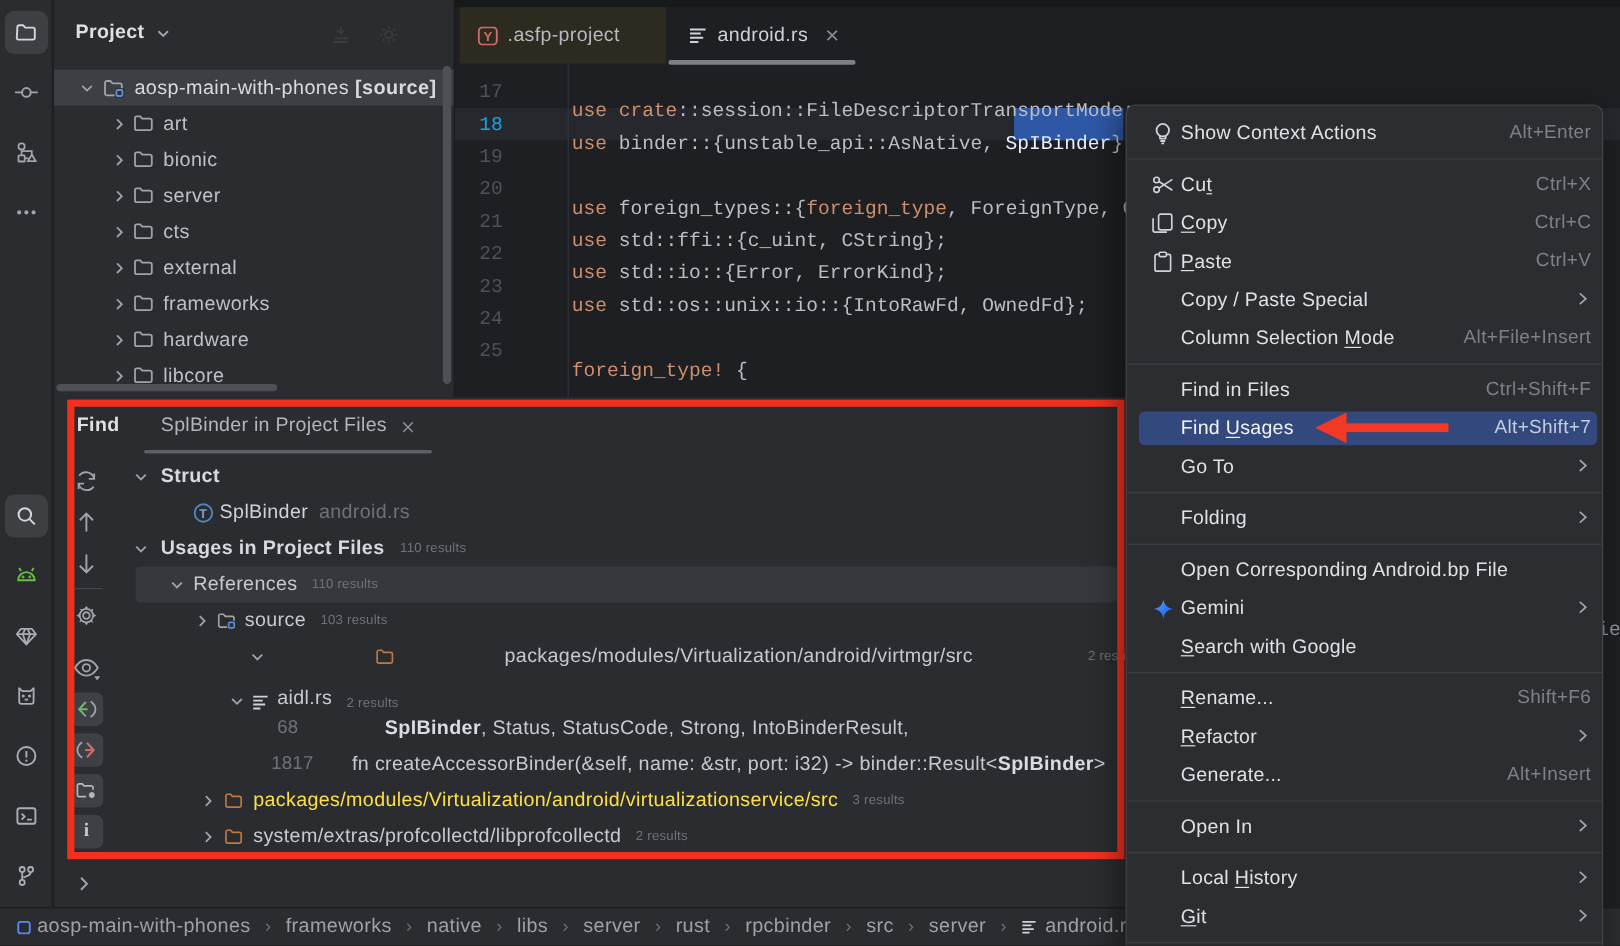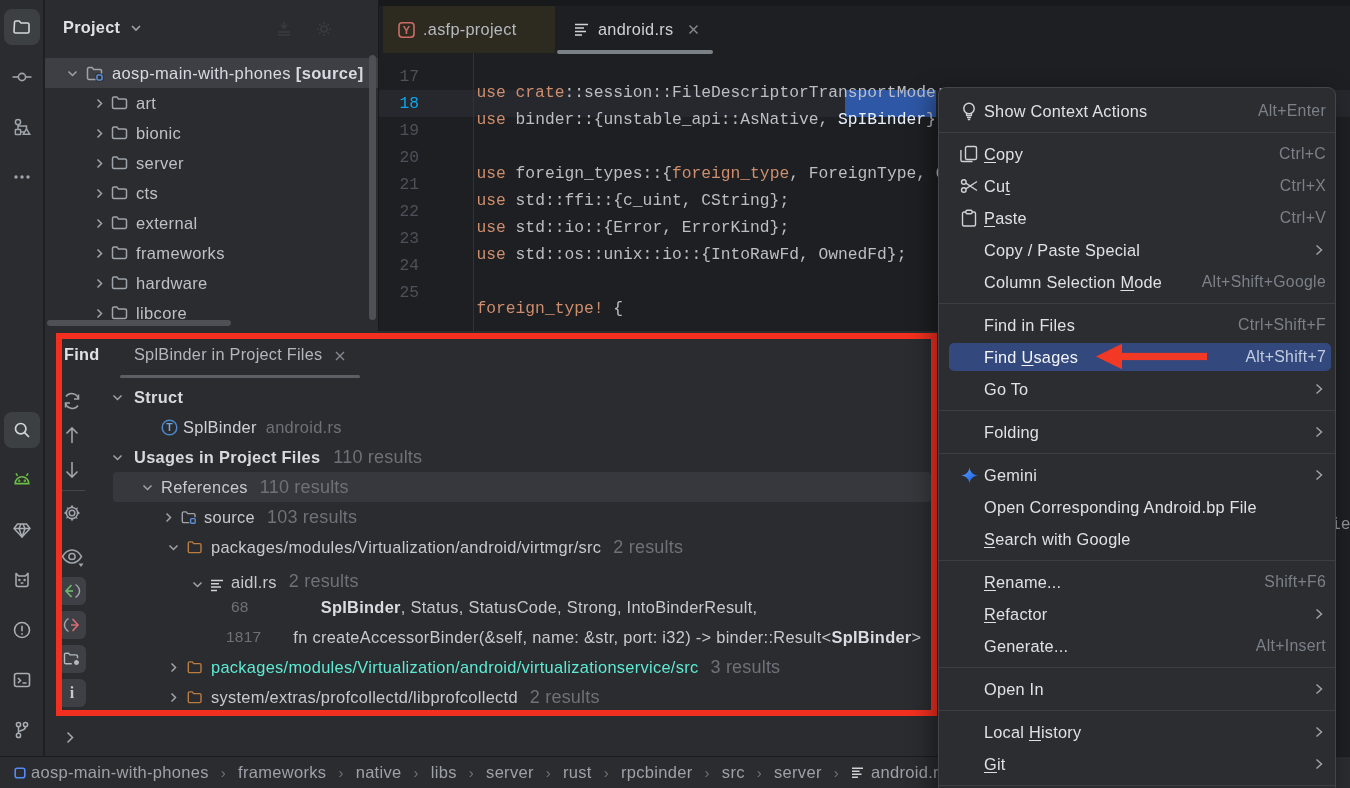--- a/index.html
+++ b/index.html
@@ -31,21 +31,21 @@
 .cline { position:absolute; left:97.5px; height:27px; line-height:27px; white-space:pre; color:#bcbec4;margin-top:16px; }
 .lnum { position:absolute; left:0; width:40px; height:27px; line-height:27px; text-align:right; color:#4d5159; }
 .kw { color:#cf8e6d; }
 .caretline { position:absolute; left:0; top:37px; width:971px; height:27px; background:#26282e; }
 .selbox { position:absolute; background:#2e57a5; }
 
 
 .findwin { position:absolute; left:45px; top:331px; width:905px; height:425px; background:#2a2c2f; overflow:hidden; }
 .fhead { position:absolute; left:0; top:0; width:100%; height:48px; }
 .frow { position:absolute; height:30px; display:flex; align-items:center; white-space:nowrap; font-size:16.4px; color:#bdc0c6; letter-spacing:0.3px; }
-.fdim { color:#6e7278; font-size:18px; letter-spacing:0.2px; }
+.fdim { color:#6e7278; font-size:11px; letter-spacing:0.2px; }
 .ftool { position:absolute; left:0; top:0; width:55px; height:425px; }
 .fbtn { position:absolute; left:13px; width:28px; height:28px; border-radius:6px; background:#3e4045; display:flex; align-items:center; justify-content:center; }
 
 
 .redrect { position:absolute; left:56px; top:333px; width:881px; height:383px; border:6px solid #f3301f; z-index:40; }
 
 
 .bbar { position:absolute; left:0; top:756px; width:1350px; height:32px; background:#2a2c2f; border-top:1px solid #1b1c1e; display:flex; align-items:center; font-size:16.5px; color:#9da1a8; letter-spacing:0.3px; white-space:nowrap; }
 .bsep { color:#6f737a; margin:0 12px; font-size:15px; }
 
@@ -453,21 +453,21 @@
         <svg width="17" height="15" viewBox="0 0 17 15" fill="none">
           <path d="M1.3 3.2 a1.3 1.3 0 0 1 1.3-1.3 h2.6 l1.5 1.7 h6 a1.3 1.3 0 0 1 1.3 1.3 v6.4 a1.3 1.3 0 0 1-1.3 1.3 h-10.1 a1.3 1.3 0 0 1-1.3-1.3 z" stroke="#9fa4ab" stroke-width="1.4"></path>
           <rect x="8.3" y="7.3" width="7.2" height="7.2" rx="1.2" fill="#2a2c2f"></rect>
           <rect x="9.6" y="8.6" width="4.6" height="4.6" rx="0.9" fill="none" stroke="#5c8dd6" stroke-width="1.4"></rect>
         </svg>
         <span style="width:6px;"></span>
         <span style="color:#c6c9cf;">source</span>
         <span style="width:12px;"></span>
         <span class="fdim">103 results</span>
       </div>
-    <div class="frow" style="top:201px; left:0; width:905px;">
+    <div class="frow" style="top:201px; left:0; width:905px;justify-content:space-between;">
         <span style="width:120px;"></span>
         <span class="chev">
           <svg width="11" height="7" viewBox="0 0 11 7" fill="none" stroke="#9fa4ab" stroke-width="1.5">
             <path d="M1.5 1.5 L5.5 5.5 L9.5 1.5"></path>
           </svg>
         </span>
         <span style="width:6px;"></span>
         <svg width="17" height="15" viewBox="0 0 17 15" fill="none" stroke="#bb7c42" stroke-width="1.4">
           <path d="M1.3 3.2 a1.3 1.3 0 0 1 1.3-1.3 h2.6 l1.5 1.7 h6 a1.3 1.3 0 0 1 1.3 1.3 v6.4 a1.3 1.3 0 0 1-1.3 1.3 h-10.1 a1.3 1.3 0 0 1-1.3-1.3 z"></path>
         </svg>
@@ -509,21 +509,21 @@
         <span class="chev">
           <svg width="7" height="11" viewBox="0 0 7 11" fill="none" stroke="#9fa4ab" stroke-width="1.5">
             <path d="M1.5 1.5 L5.5 5.5 L1.5 9.5"></path>
           </svg>
         </span>
         <span style="width:6px;"></span>
         <svg width="17" height="15" viewBox="0 0 17 15" fill="none" stroke="#bb7c42" stroke-width="1.4">
           <path d="M1.3 3.2 a1.3 1.3 0 0 1 1.3-1.3 h2.6 l1.5 1.7 h6 a1.3 1.3 0 0 1 1.3 1.3 v6.4 a1.3 1.3 0 0 1-1.3 1.3 h-10.1 a1.3 1.3 0 0 1-1.3-1.3 z"></path>
         </svg>
         <span style="width:7px;"></span>
-        <span style="color:#5eead4;">packages/modules/Virtualization/android/virtualizationservice/src</span>
+        <span style="color:#fde047;">packages/modules/Virtualization/android/virtualizationservice/src</span>
         <span style="width:12px;"></span>
         <span class="fdim">3 results</span>
       </div>
     <div class="frow" style="top:351px; left:0; width:905px;">
         <span style="width:120px;"></span>
         <span class="chev">
           <svg width="7" height="11" viewBox="0 0 7 11" fill="none" stroke="#9fa4ab" stroke-width="1.5">
             <path d="M1.5 1.5 L5.5 5.5 L1.5 9.5"></path>
           </svg>
         </span>
@@ -578,58 +578,58 @@
             <circle cx="8" cy="6.5" r="5.2"></circle>
             <path d="M5.4 10.8 L5.8 13.6 h4.4 L10.6 10.8 M6 15.5 h4 M6.8 17.4 h2.4"></path>
           </svg>
         </span>
         <span class="lb">Show Context Actions</span>
         <span class="sc">Alt+Enter</span>
       </div>
     <div class="msep"></div>
     <div class="mi">
         <span class="ic">
-          <svg width="18" height="18" viewBox="0 0 18 18" fill="none" stroke="#ced1d7" stroke-width="1.4">
-            <rect x="5.5" y="1.5" width="11" height="13" rx="1.6"></rect>
-            <path d="M12.5 16.5 h-10 a1.6 1.6 0 0 1-1.6-1.6 v-10"></path>
-          </svg>
-        </span>
-        <span class="lb"><span class="mu">C</span>opy</span>
-        <span class="sc">Ctrl+C</span>
-      </div>
-    <div class="mi">
-        <span class="ic">
           <svg width="19" height="18" viewBox="0 0 19 18" fill="none" stroke="#ced1d7" stroke-width="1.4">
             <circle cx="3.8" cy="5" r="2.3"></circle>
             <circle cx="3.8" cy="13" r="2.3"></circle>
             <path d="M5.8 6.2 L17 13.5 M5.8 11.8 L17 4.5"></path>
           </svg>
         </span>
         <span class="lb">Cu<span class="mu">t</span></span>
         <span class="sc">Ctrl+X</span>
       </div>
     <div class="mi">
         <span class="ic">
+          <svg width="18" height="18" viewBox="0 0 18 18" fill="none" stroke="#ced1d7" stroke-width="1.4">
+            <rect x="5.5" y="1.5" width="11" height="13" rx="1.6"></rect>
+            <path d="M12.5 16.5 h-10 a1.6 1.6 0 0 1-1.6-1.6 v-10"></path>
+          </svg>
+        </span>
+        <span class="lb"><span class="mu">C</span>opy</span>
+        <span class="sc">Ctrl+C</span>
+      </div>
+    <div class="mi">
+        <span class="ic">
           <svg width="16" height="18" viewBox="0 0 16 18" fill="none" stroke="#ced1d7" stroke-width="1.4">
             <path d="M5 3 h-2 a1.5 1.5 0 0 0-1.5 1.5 v11 a1.5 1.5 0 0 0 1.5 1.5 h10 a1.5 1.5 0 0 0 1.5-1.5 v-11 a1.5 1.5 0 0 0-1.5-1.5 h-2"></path>
             <rect x="5" y="1.2" width="6" height="3.6" rx="1"></rect>
           </svg>
         </span>
         <span class="lb"><span class="mu">P</span>aste</span>
         <span class="sc">Ctrl+V</span>
       </div>
     <div class="mi">
         <span class="lb">Copy / Paste Special</span>
         <span class="ar"><svg width="8" height="12" viewBox="0 0 8 12" fill="none" stroke="#9da2ab" stroke-width="1.5">
             <path d="M1.5 1.5 L6.5 6 L1.5 10.5"></path>
           </svg></span>
       </div>
     <div class="mi">
         <span class="lb">Column Selection <span class="mu">M</span>ode</span>
-        <span class="sc">Alt+Shift+Google</span>
+        <span class="sc">Alt+File+Insert</span>
       </div>
     <div class="msep"></div>
     <div class="mi">
         <span class="lb">Find in Files</span>
         <span class="sc">Ctrl+Shift+F</span>
       </div>
     <div class="mi">
         <span class="hl"></span>
         <span class="lb" style="color:#f2f4f8; z-index:1;">Find <span class="mu">U</span>sages</span>
         <span class="sc" style="color:#c3cde0; z-index:1;">Alt+Shift+7</span>
@@ -641,42 +641,42 @@
           </svg></span>
       </div>
     <div class="msep"></div>
     <div class="mi">
         <span class="lb">Folding</span>
         <span class="ar"><svg width="8" height="12" viewBox="0 0 8 12" fill="none" stroke="#9da2ab" stroke-width="1.5">
             <path d="M1.5 1.5 L6.5 6 L1.5 10.5"></path>
           </svg></span>
       </div>
     <div class="msep"></div>
+    <div class="mi">
+        <span class="lb">Open Corresponding Android.bp File</span>
+      </div>
     <div class="mi">
         <span class="ic">
           <svg width="19" height="19" viewBox="0 0 19 19">
             <defs>
               <linearGradient id="gg" x1="0" y1="0" x2="1" y2="1">
                 <stop offset="0" stop-color="#6aa5fb"></stop>
                 <stop offset="0.55" stop-color="#3079ef"></stop>
                 <stop offset="1" stop-color="#1b5fe0"></stop>
               </linearGradient>
             </defs>
             <path d="M9.5 0.8 C9.5 5.6 5.6 9.5 0.8 9.5 C5.6 9.5 9.5 13.4 9.5 18.2 C9.5 13.4 13.4 9.5 18.2 9.5 C13.4 9.5 9.5 5.6 9.5 0.8 z" fill="url(#gg)"></path>
           </svg>
         </span>
         <span class="lb">Gemini</span>
         <span class="ar"><svg width="8" height="12" viewBox="0 0 8 12" fill="none" stroke="#9da2ab" stroke-width="1.5">
             <path d="M1.5 1.5 L6.5 6 L1.5 10.5"></path>
           </svg></span>
       </div>
     <div class="mi">
-        <span class="lb">Open Corresponding Android.bp File</span>
-      </div>
-    <div class="mi">
         <span class="lb"><span class="mu">S</span>earch with Google</span>
       </div>
     <div class="msep"></div>
     <div class="mi">
         <span class="lb"><span class="mu">R</span>ename...</span>
         <span class="sc">Shift+F6</span>
       </div>
     <div class="mi">
         <span class="lb"><span class="mu">R</span>efactor</span>
         <span class="ar"><svg width="8" height="12" viewBox="0 0 8 12" fill="none" stroke="#9da2ab" stroke-width="1.5">

